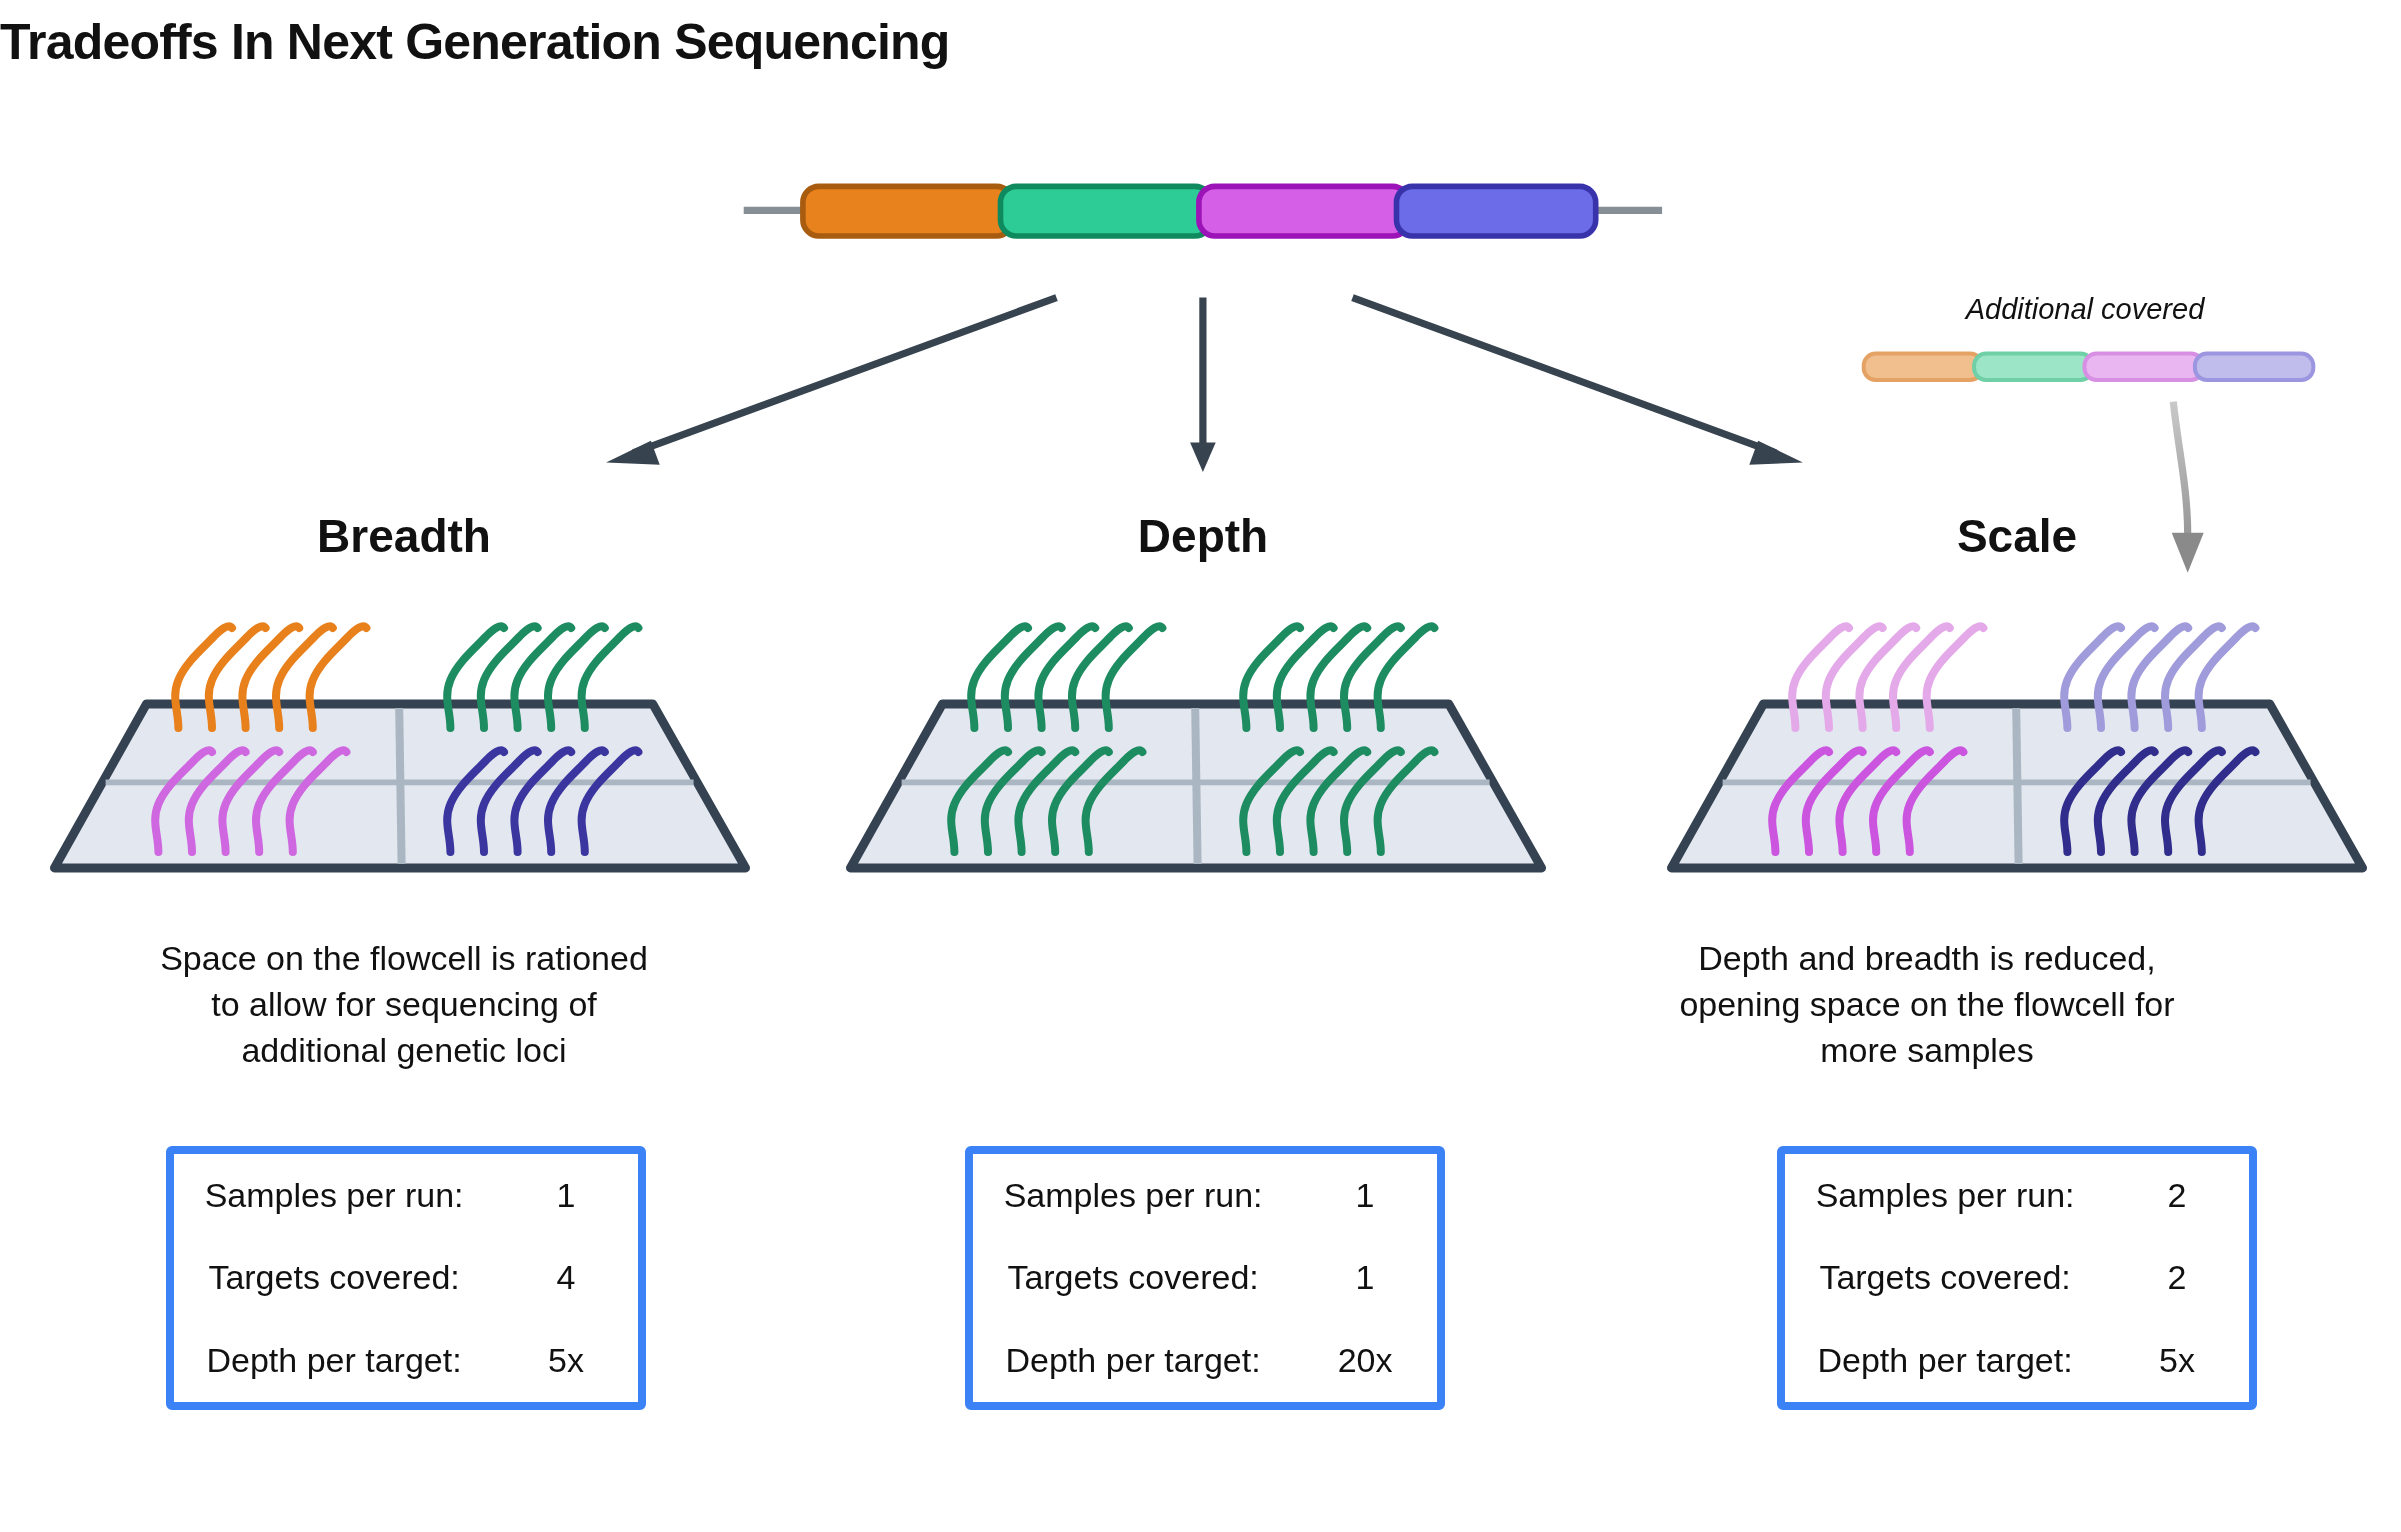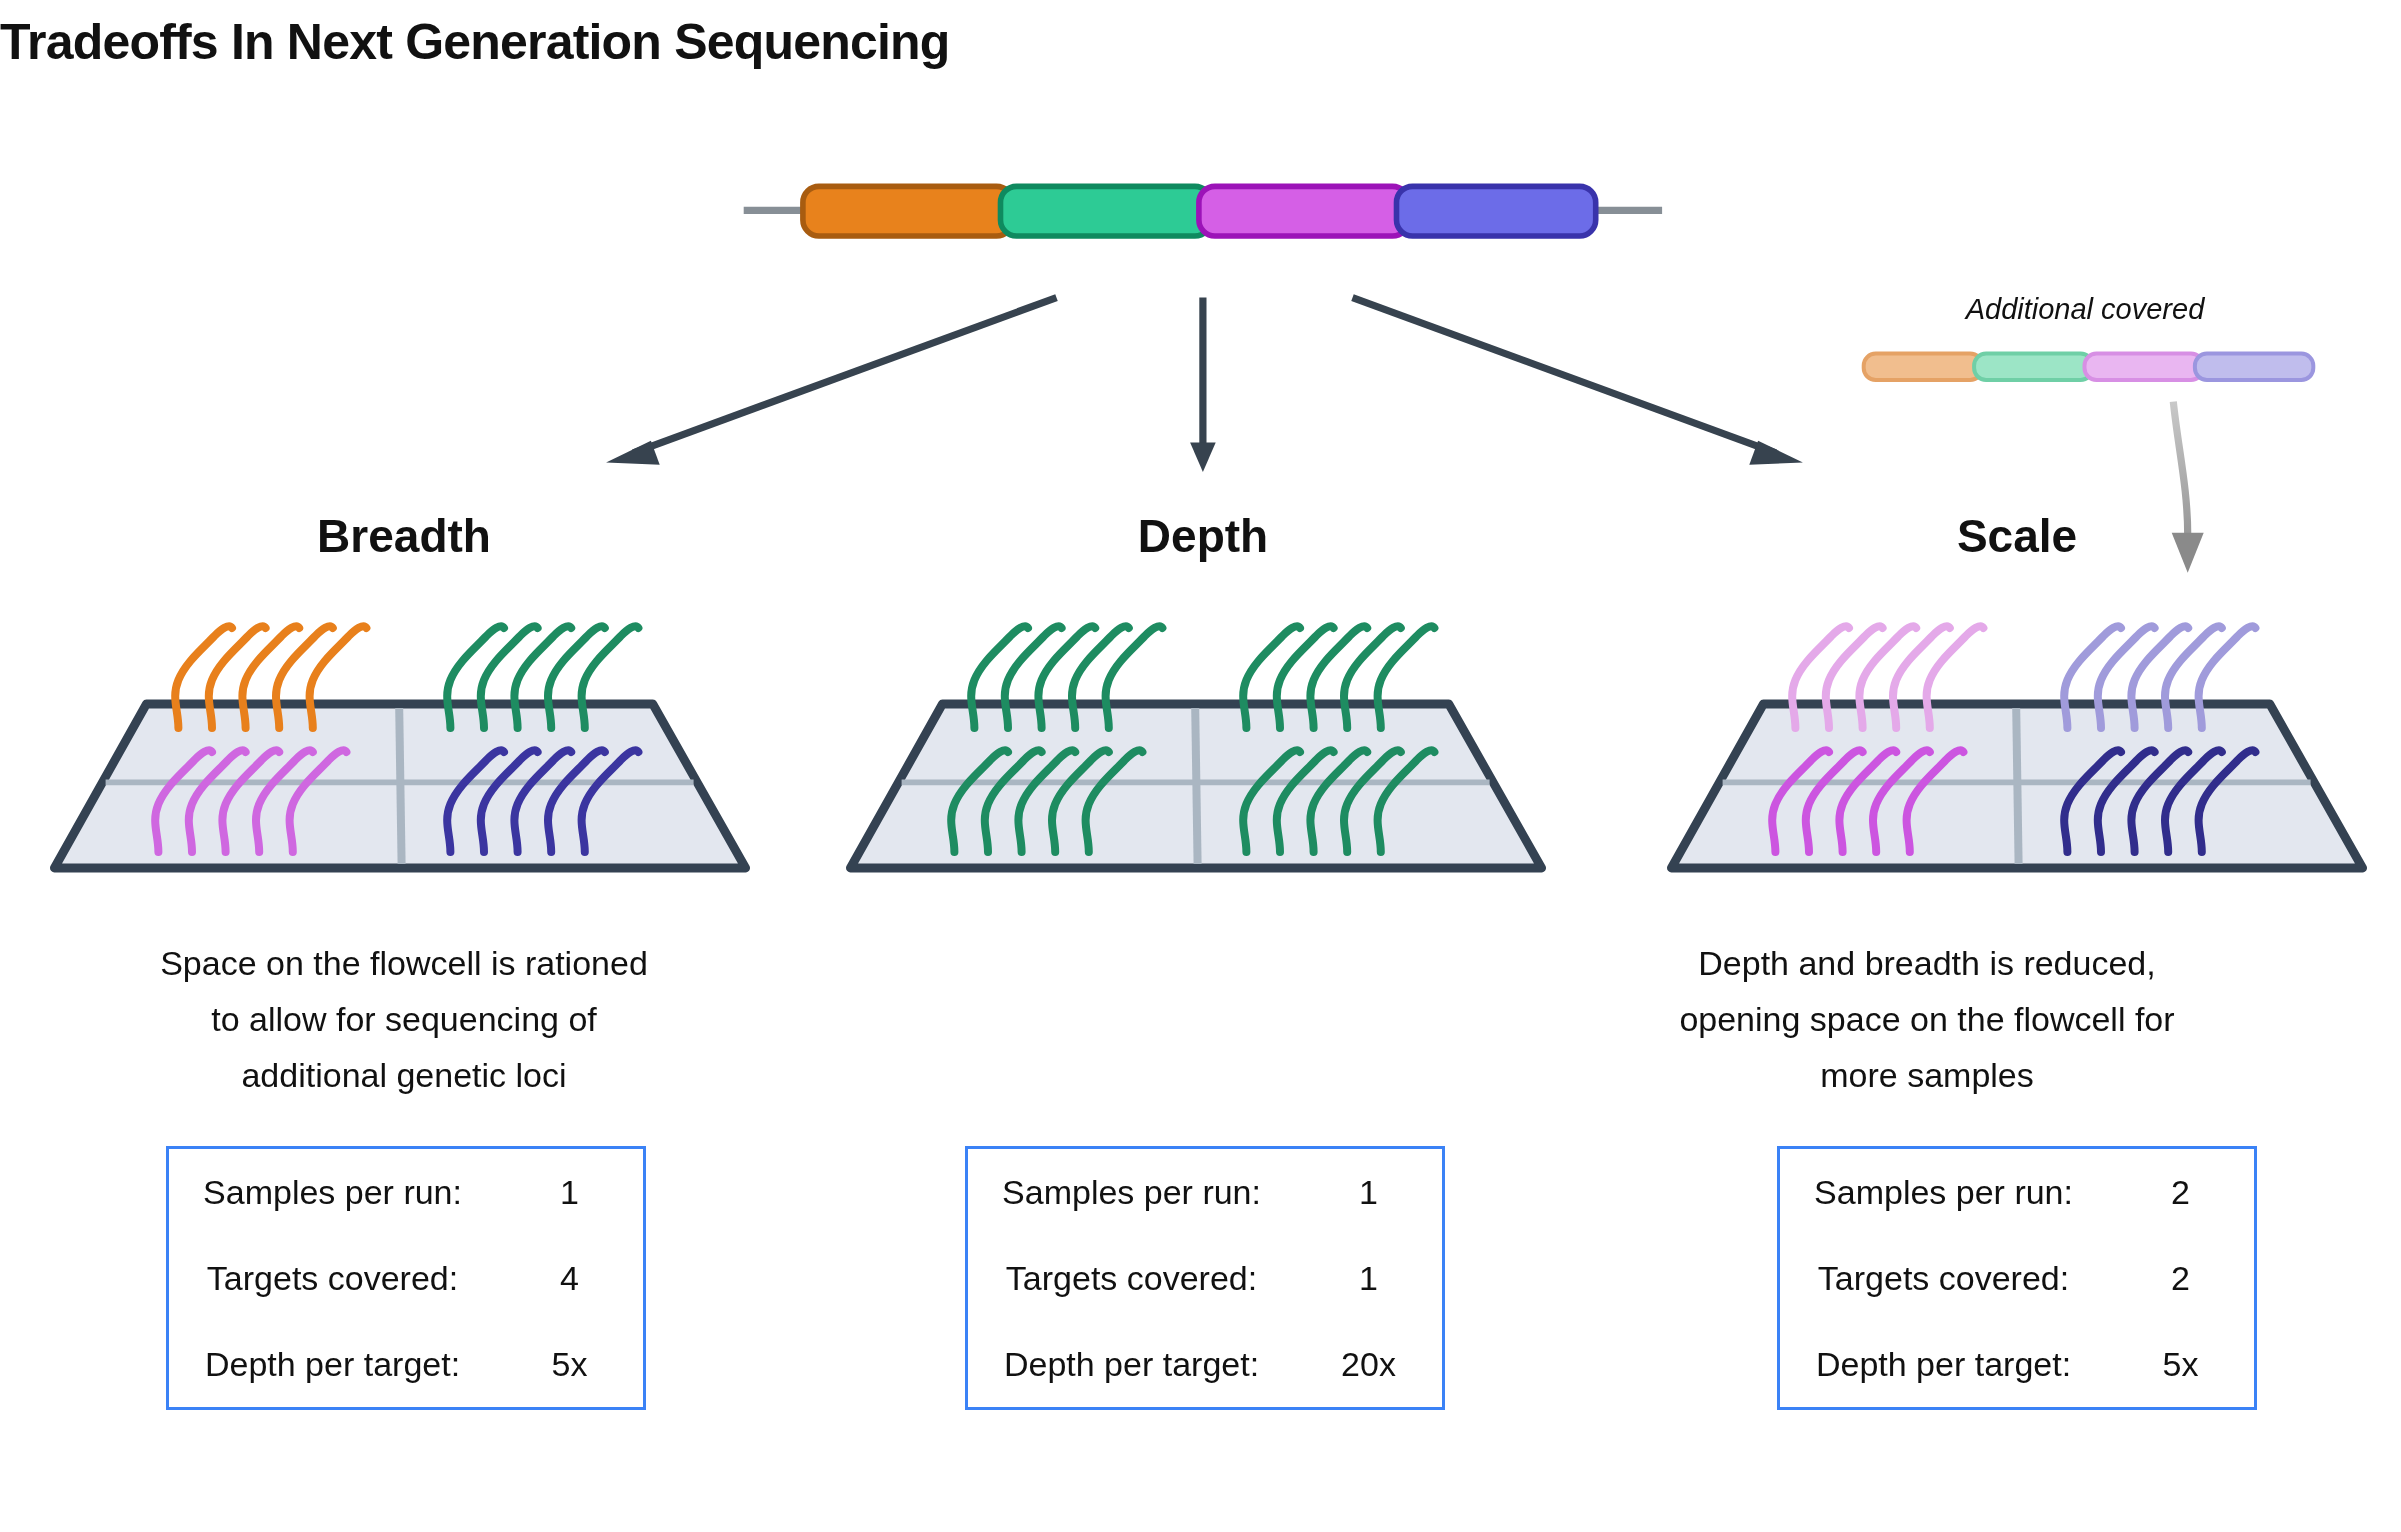--- a/index.html
+++ b/index.html
@@ -9,24 +9,24 @@
          font-size:50px;font-weight:700;letter-spacing:-0.8px;}
   .top-svg{position:absolute;left:0;top:0;width:2401px;height:608px;}
   .addl-label{position:absolute;left:1845px;top:293px;width:480px;text-align:center;
               font-style:italic;font-size:29px;}
   .section-label{position:absolute;top:509px;width:480px;text-align:center;
                  font-size:46px;font-weight:700;}
   .sl-breadth{left:164px;} .sl-depth{left:963px;} .sl-scale{left:1777px;}
   .flowcell{position:absolute;top:604px;width:768px;height:344px;}
   .fc-breadth{left:32px;} .fc-depth{left:828px;} .fc-scale{left:1649px;}
   .descr{position:absolute;top:935px;width:720px;text-align:center;font-size:34px;
-         line-height:56px;white-space:pre-line;}
+         line-height:46px;white-space:pre-line;}
   .d1{left:44px;} .d2{left:845px;} .d3{left:1567px;}
   .stats-box{position:absolute;top:1146px;width:480px;height:264px;background:#ffffff;
-             border:3px solid #3b82f6;border-radius:0;box-sizing:border-box;
+             border:8px solid #3b82f6;border-radius:6px;box-sizing:border-box;
              display:flex;flex-direction:column;justify-content:space-around;
              padding:0 0;}
   .sb1{left:166px;} .sb2{left:965px;} .sb3{left:1777px;}
   .stat-row{display:flex;align-items:center;font-size:34px;}
   .stat-label{width:69%;text-align:center;}
   .stat-value{width:31%;text-align:center;}
 </style>
 </head>
 <body>
 

